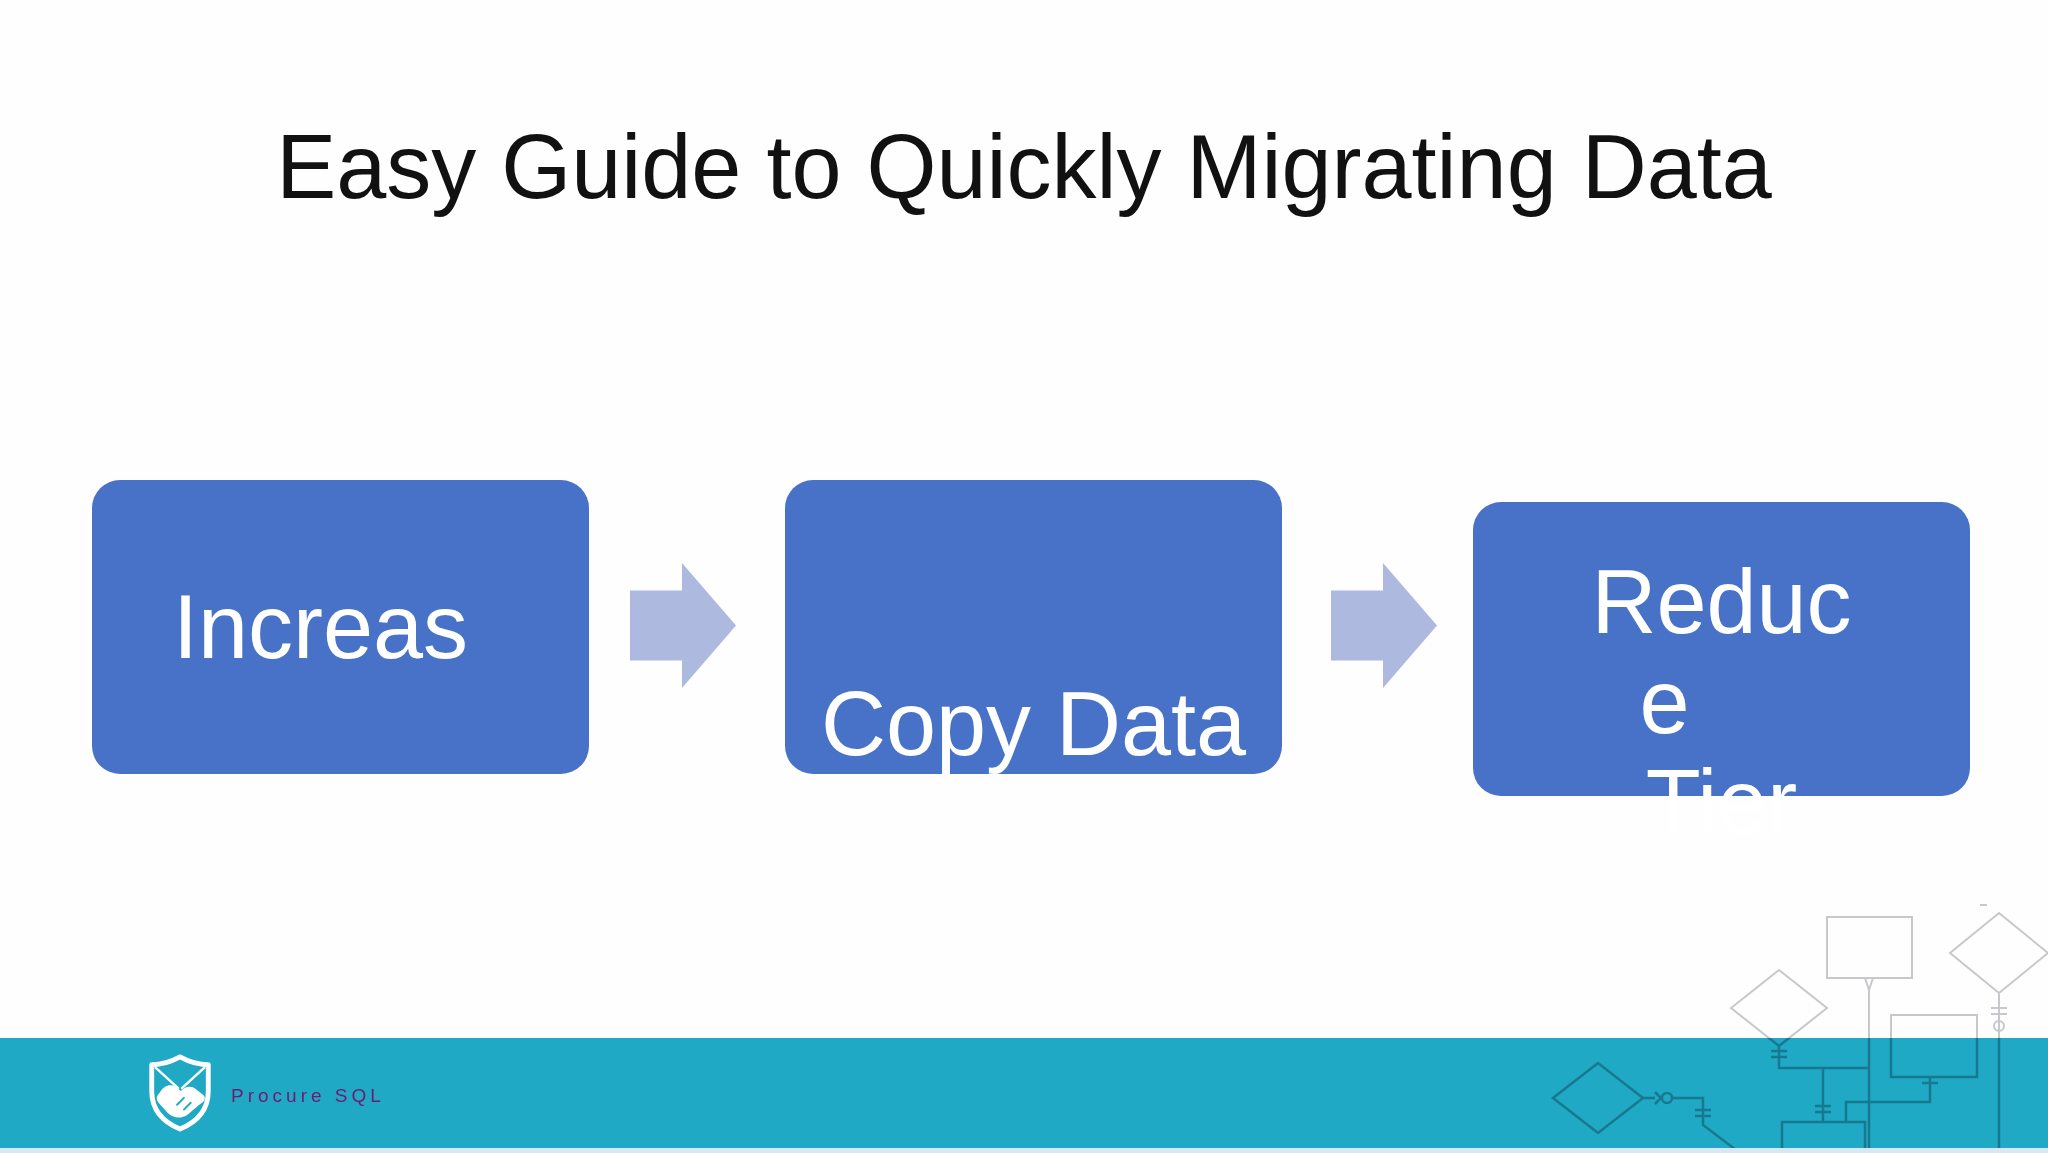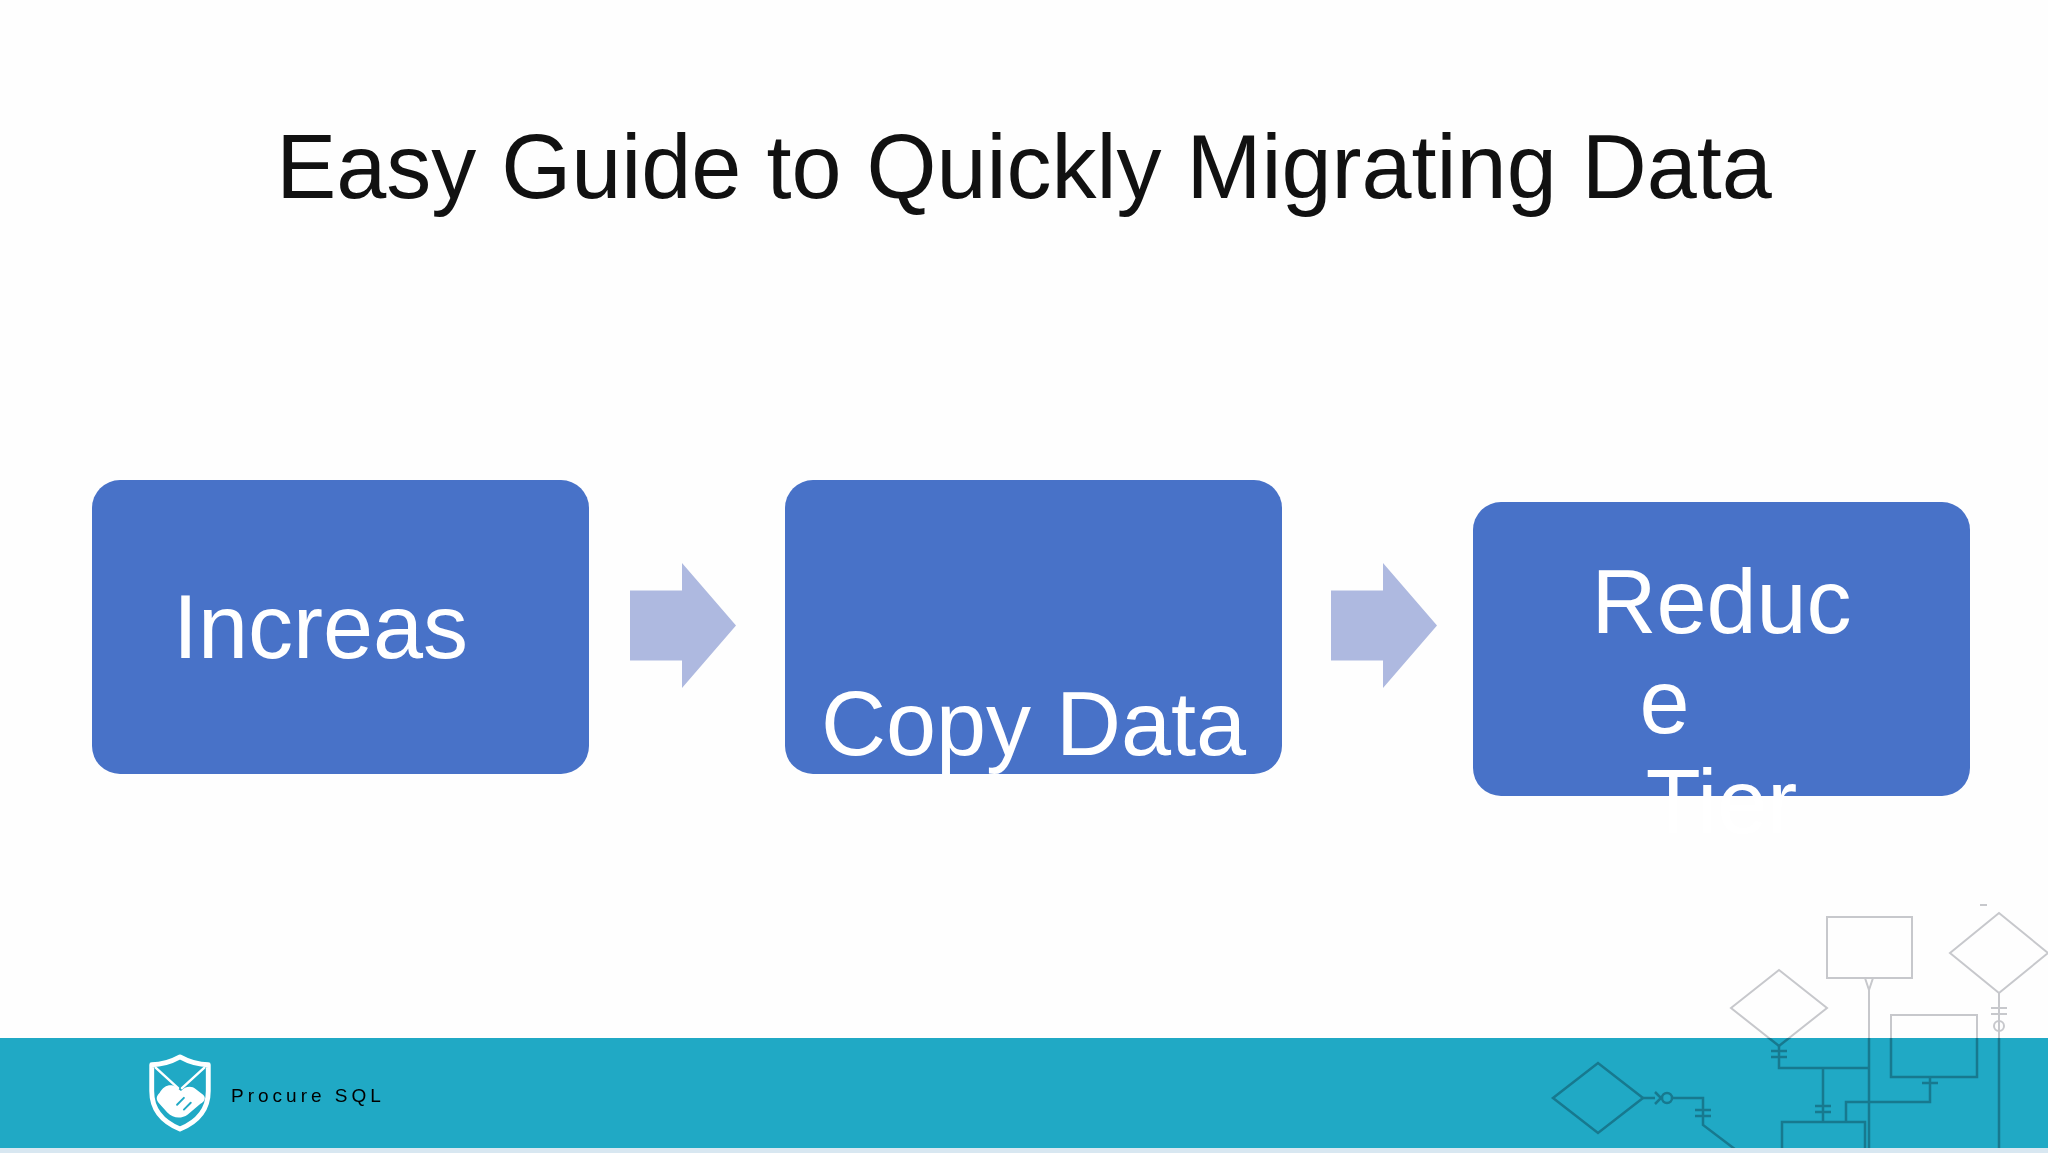--- a/index.html
+++ b/index.html
@@ -88,21 +88,21 @@
     width: 70px;
     height: 78px;
   }
   .brand-name {
     position: absolute;
     left: 231px;
     top: 48px;
     font-size: 19px;
     line-height: 20px;
     letter-spacing: 4px;
-    color: #000000;
+    color: #701a75;
     font-weight: 400;
   }
 
   
   .decor {
     position: absolute;
     left: 1540px;
     top: 900px;
     width: 508px;
     height: 253px;

